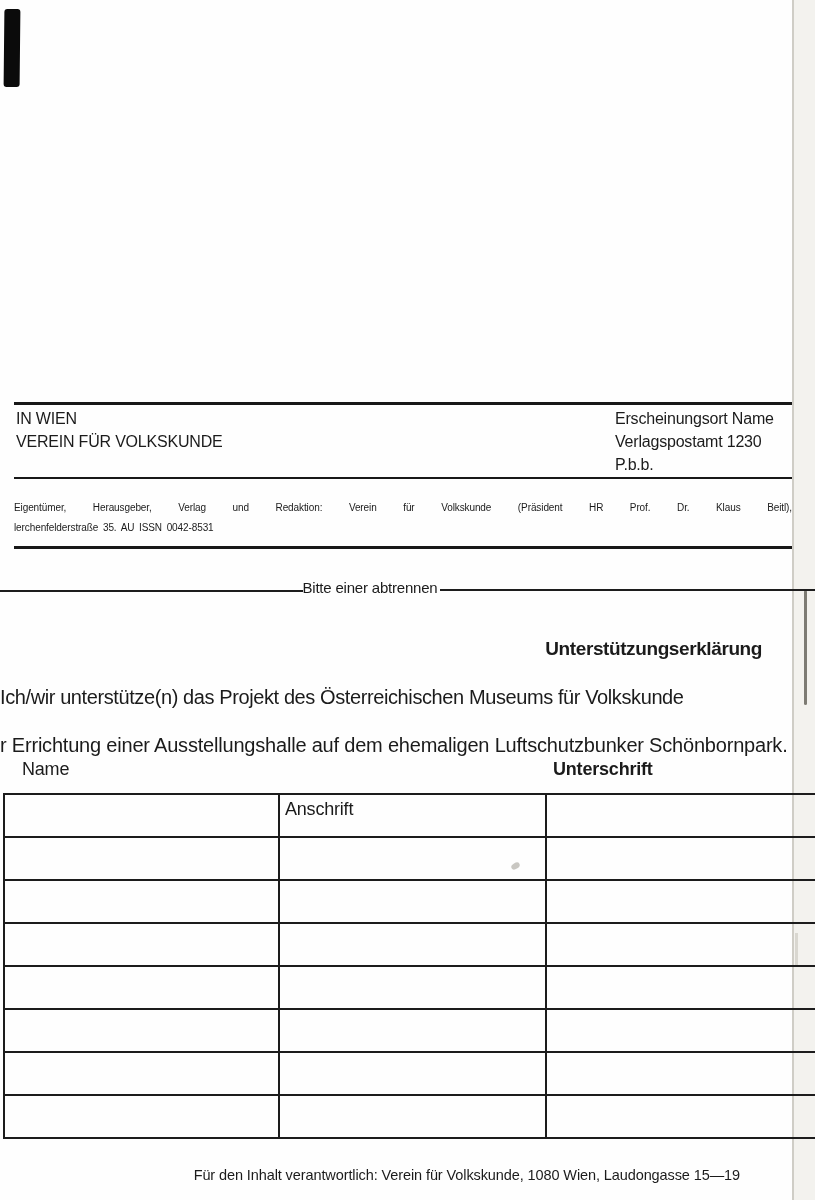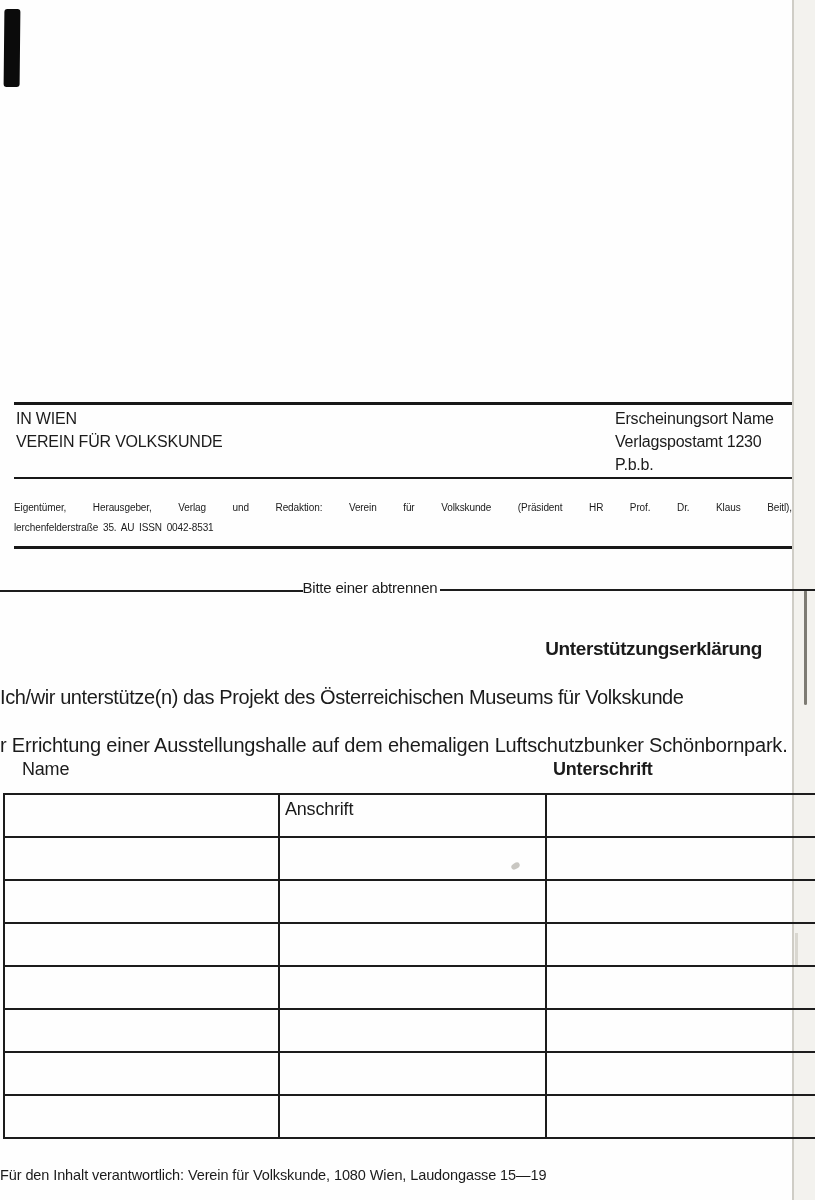--- a/index.html
+++ b/index.html
@@ -46,21 +46,21 @@
   .col-head.c1 { left: 285px; margin-top: 40px; }
   .col-head.c2 { left: 553px; font-weight: bold; }
 
   .table-grid { left: 3px; top: 793px; width: 812px; height: 346px; position: absolute; }
   .table-grid .hline { position: absolute; left: 0; width: 812px; height: 2px; background: #1c1c1c; }
   .table-grid .vline { position: absolute; top: 0; width: 2px; height: 346px; background: #1c1c1c; }
   .table-grid .v0 { left: 0; }
   .table-grid .v1 { left: 275px; height: 344px; }
   .table-grid .v2 { left: 542px; height: 344px; }
 
-  .footer { left: 0; top: 1167px; width: 740px; text-align: left; font-size: 14.5px; letter-spacing: -0.1px; }
+  .footer { left: 0; top: 1167px; width: 740px; text-align: right; font-size: 14.5px; letter-spacing: -0.1px; }
 </style>
 </head>
 <body>
 
 <div class="abs scan-mark"></div>
 <div class="abs edge-strip"></div>
 <div class="abs edge-line"></div>
 <div class="abs edge-dark"></div>
 <div class="abs edge-smudge"></div>
 <div class="abs speck"></div>

